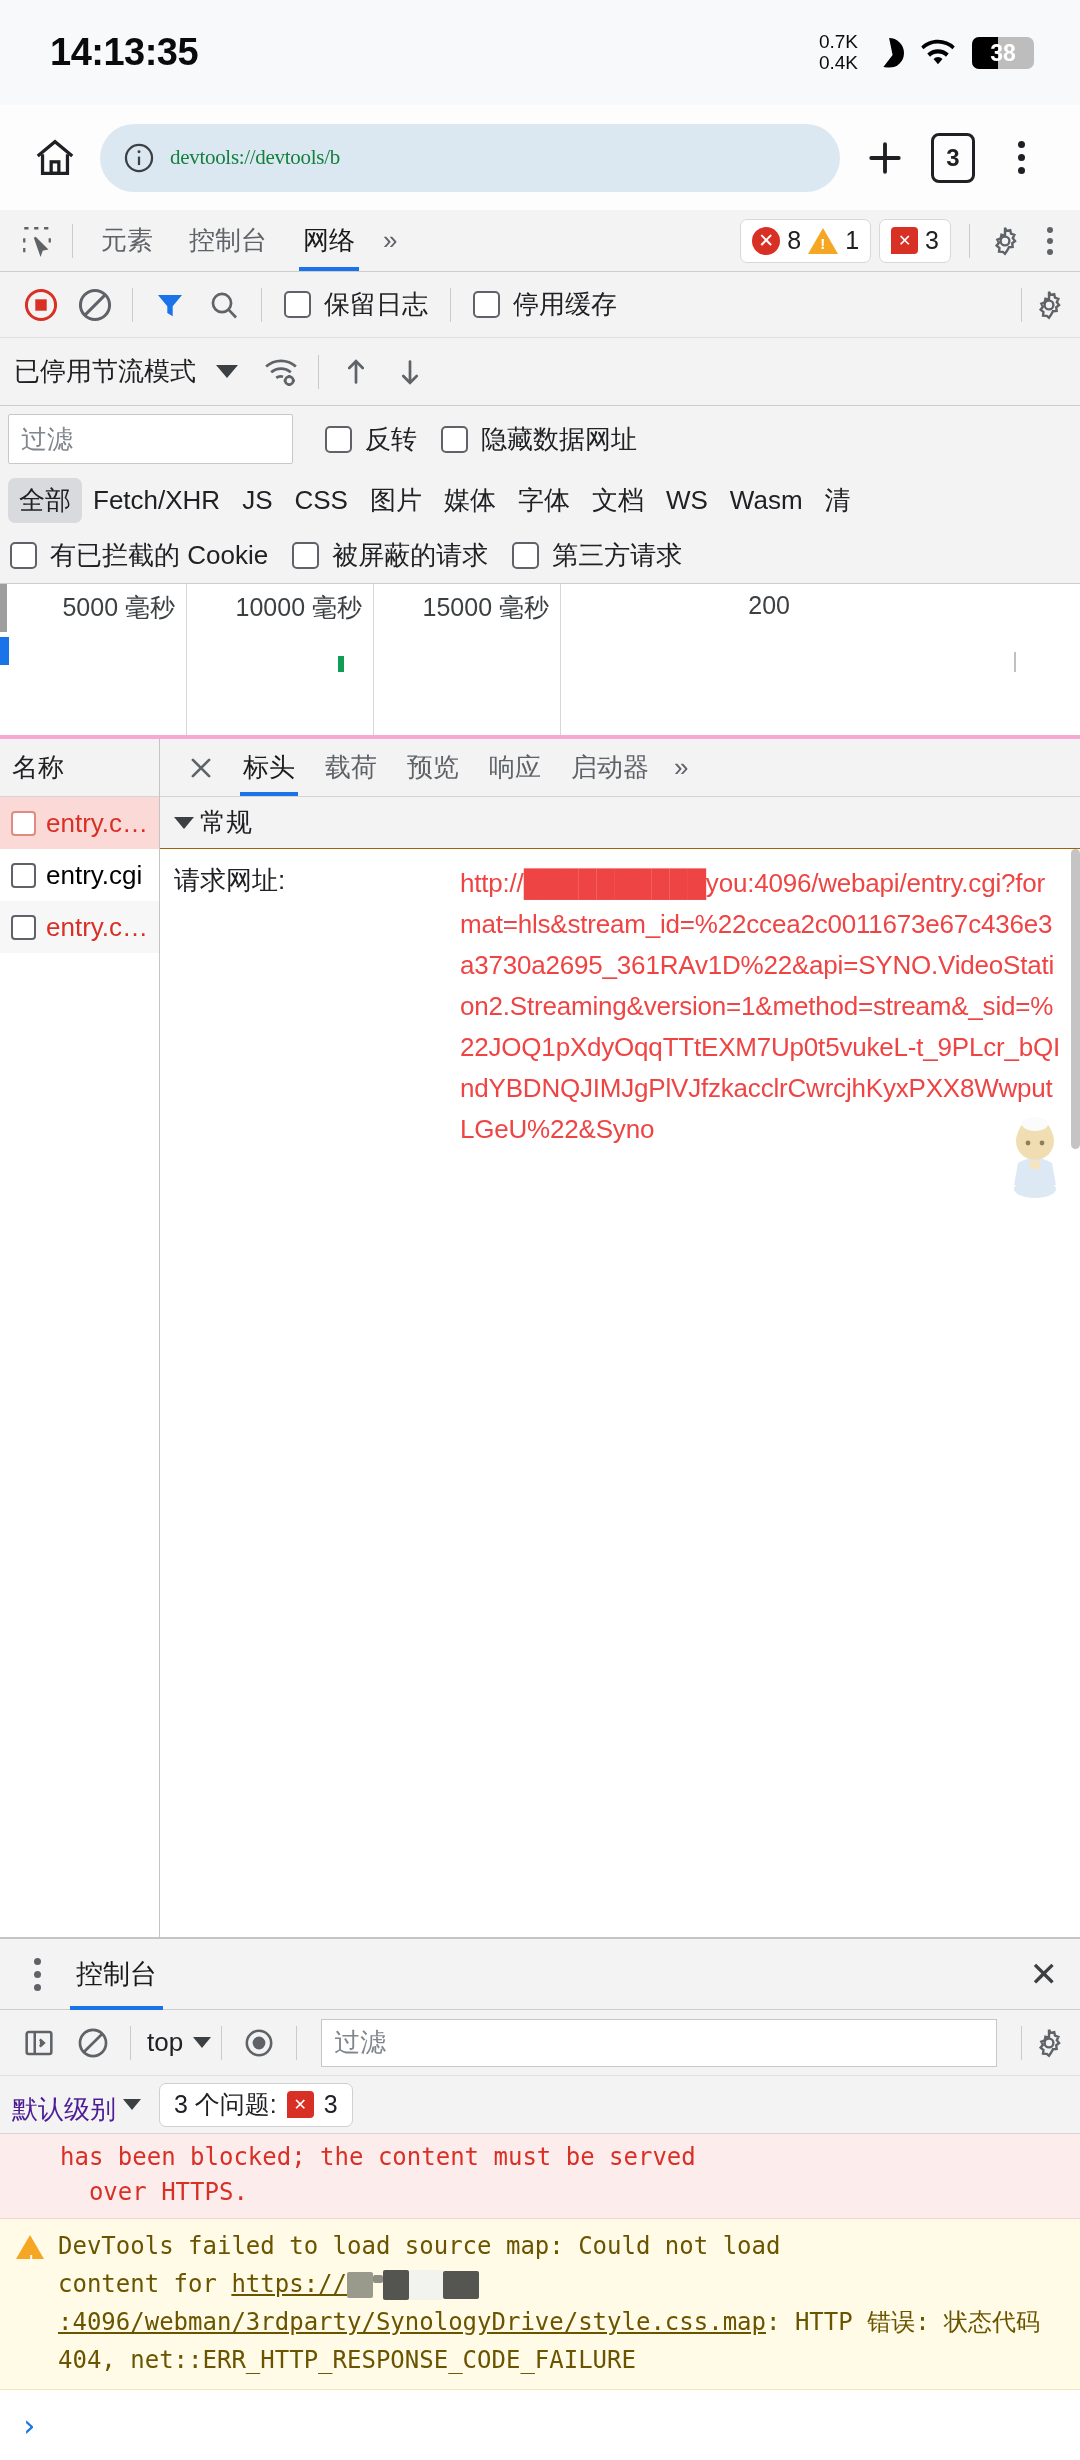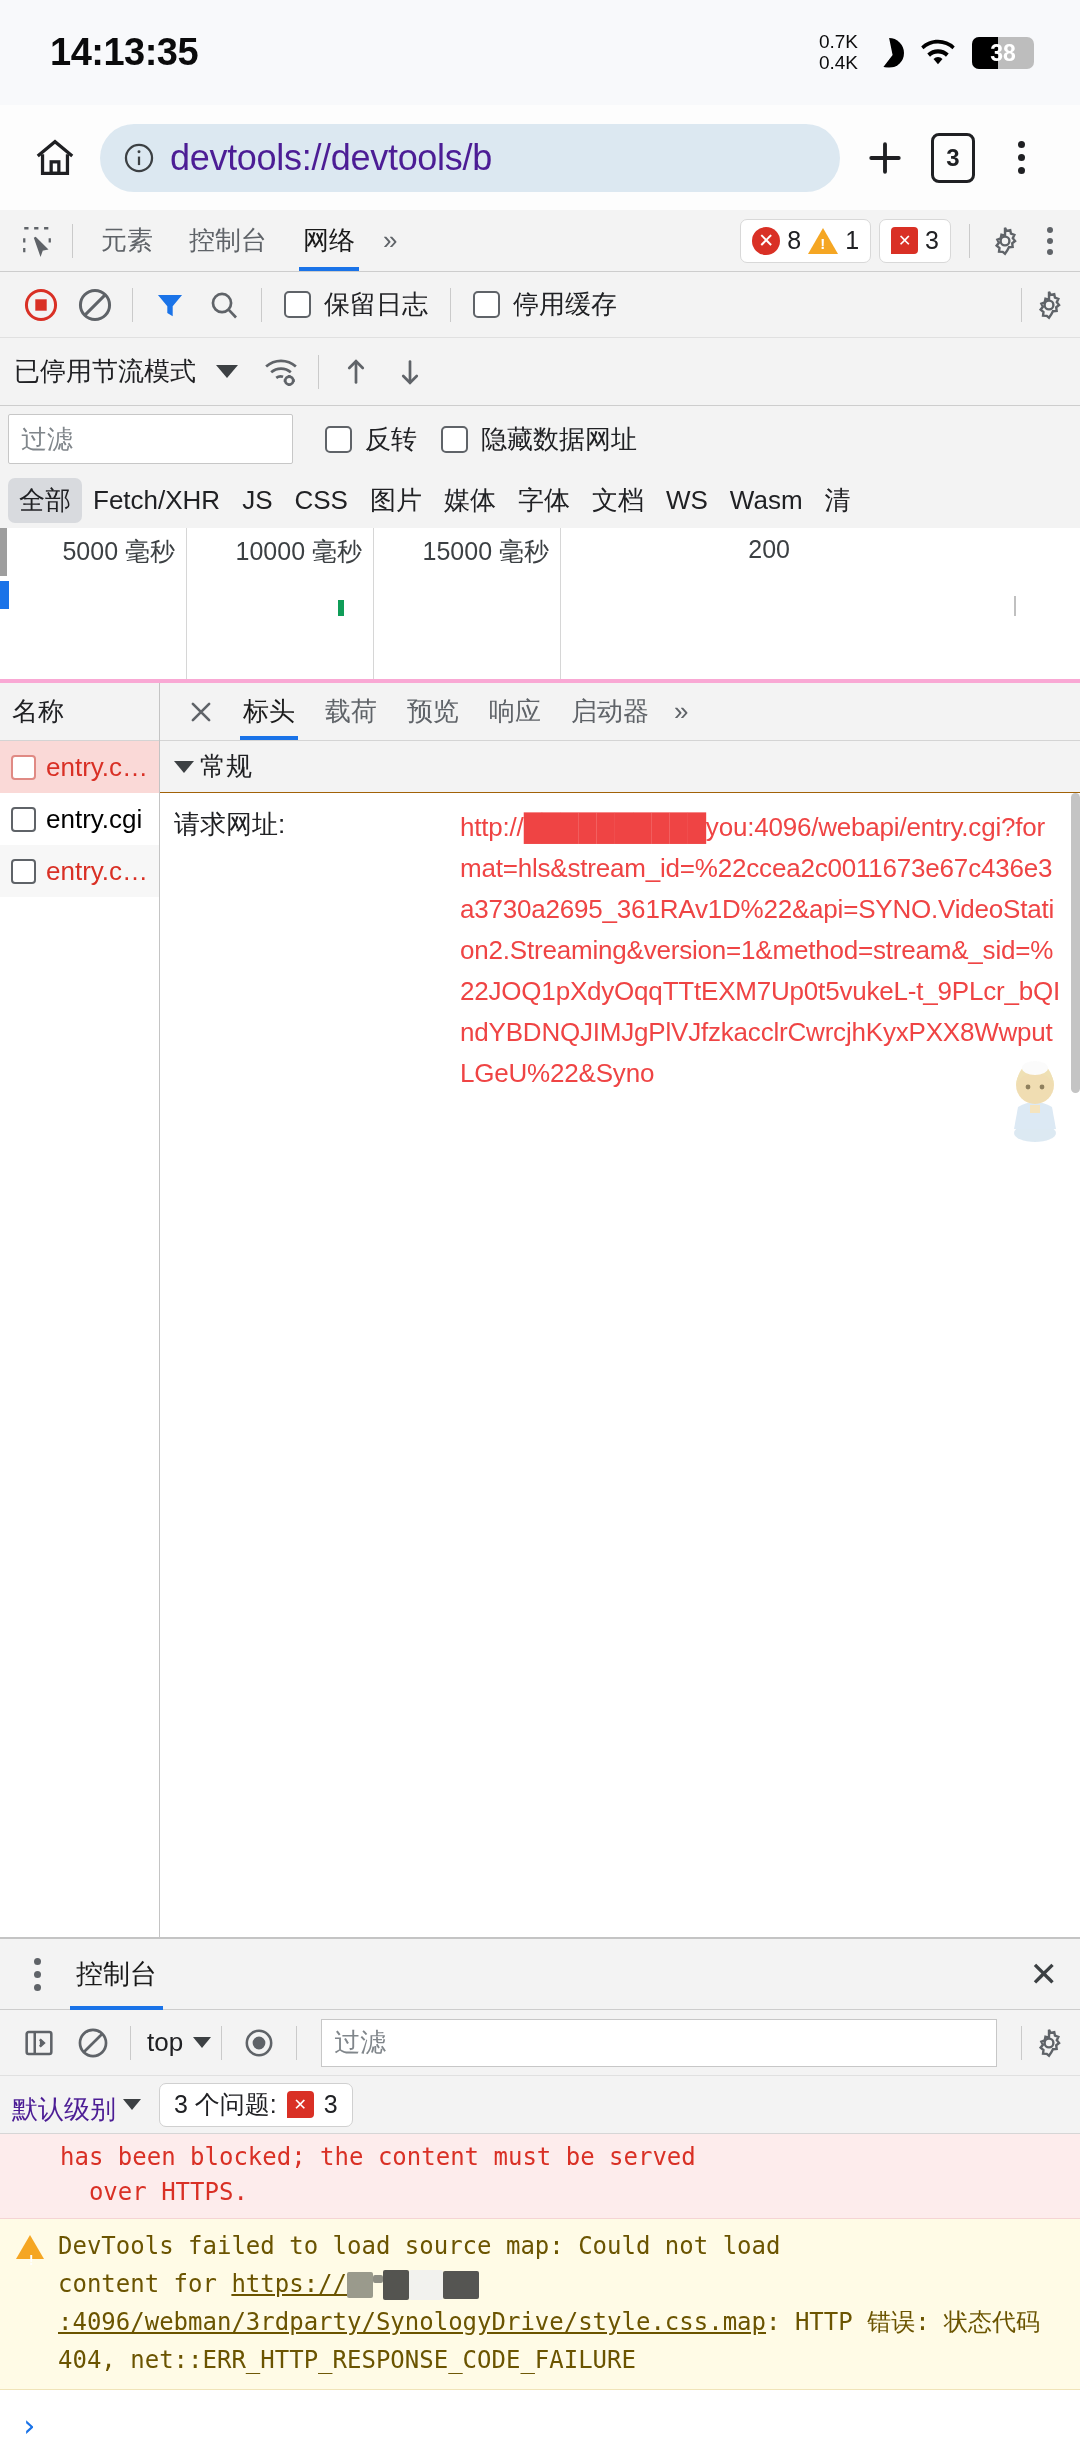--- a/index.html
+++ b/index.html
@@ -44,22 +44,23 @@
     height: 105px; flex: 0 0 105px; background: #fdfdfd;
     display: flex; align-items: center; padding: 0 28px 0 24px; gap: 6px;
   }
   .omni-icon { width: 62px; height: 62px; display: flex; align-items: center; justify-content: center; flex: 0 0 auto; }
   .urlbar {
     flex: 1 1 auto; height: 68px; border-radius: 34px; background: #dce8f1;
     display: flex; align-items: center; padding: 0 22px; gap: 14px; min-width: 0;
     margin: 0 8px;
   }
   .url-text {
-    font-size: 36px; color: #4c1d95; white-space: nowrap; overflow: hidden;
+    font-size: 21px; color: #15803d; white-space: nowrap; overflow: hidden;
     letter-spacing: -0.3px;
+    font-family: Liberation Serif, serif;
   }
   .tabcount {
     width: 44px; height: 50px; border: 3px solid #1f2023; border-radius: 8px;
     display: flex; align-items: center; justify-content: center;
     font-size: 24px; font-weight: 600; color: #1f2023;
   }
   .kebab { display: flex; flex-direction: column; gap: 6px; align-items: center; }
   .kebab i { width: 7px; height: 7px; border-radius: 50%; background: #1f2023; display: block; }
 
   
@@ -500,20 +501,34 @@
     <span class="type-pill">CSS</span>
     <span class="type-pill">图片</span>
     <span class="type-pill">媒体</span>
     <span class="type-pill">字体</span>
     <span class="type-pill">文档</span>
     <span class="type-pill">WS</span>
     <span class="type-pill">Wasm</span>
     <span class="type-pill">清</span>
   </div>
 
+  <div class="cookie-row">
+    <label class="chk-lab" style="padding-left:0;">
+      <span class="chk"></span>
+      <span>有已拦截的 Cookie</span>
+    </label>
+    <label class="chk-lab">
+      <span class="chk"></span>
+      <span>被屏蔽的请求</span>
+    </label>
+    <label class="chk-lab">
+      <span class="chk"></span>
+      <span>第三方请求</span>
+    </label>
+  </div>
 
   <div class="overview">
     <div class="ov-left-grey"></div>
     <div class="ov-seg" style="left:0;width:187px;">
       <div class="ov-label">5000 毫秒</div>
     </div>
     <div class="ov-seg" style="left:187px;width:187px;">
       <div class="ov-label">10000 毫秒</div>
     </div>
     <div class="ov-seg" style="left:374px;width:187px;">

